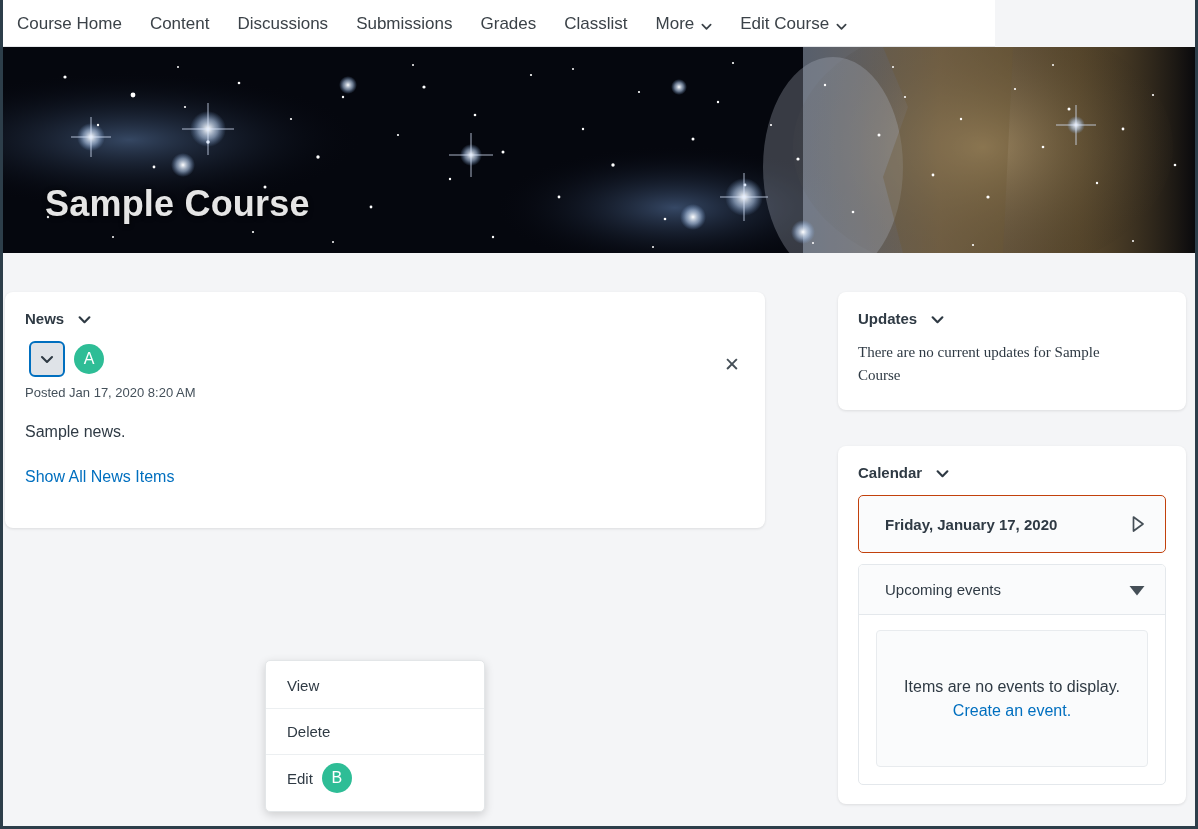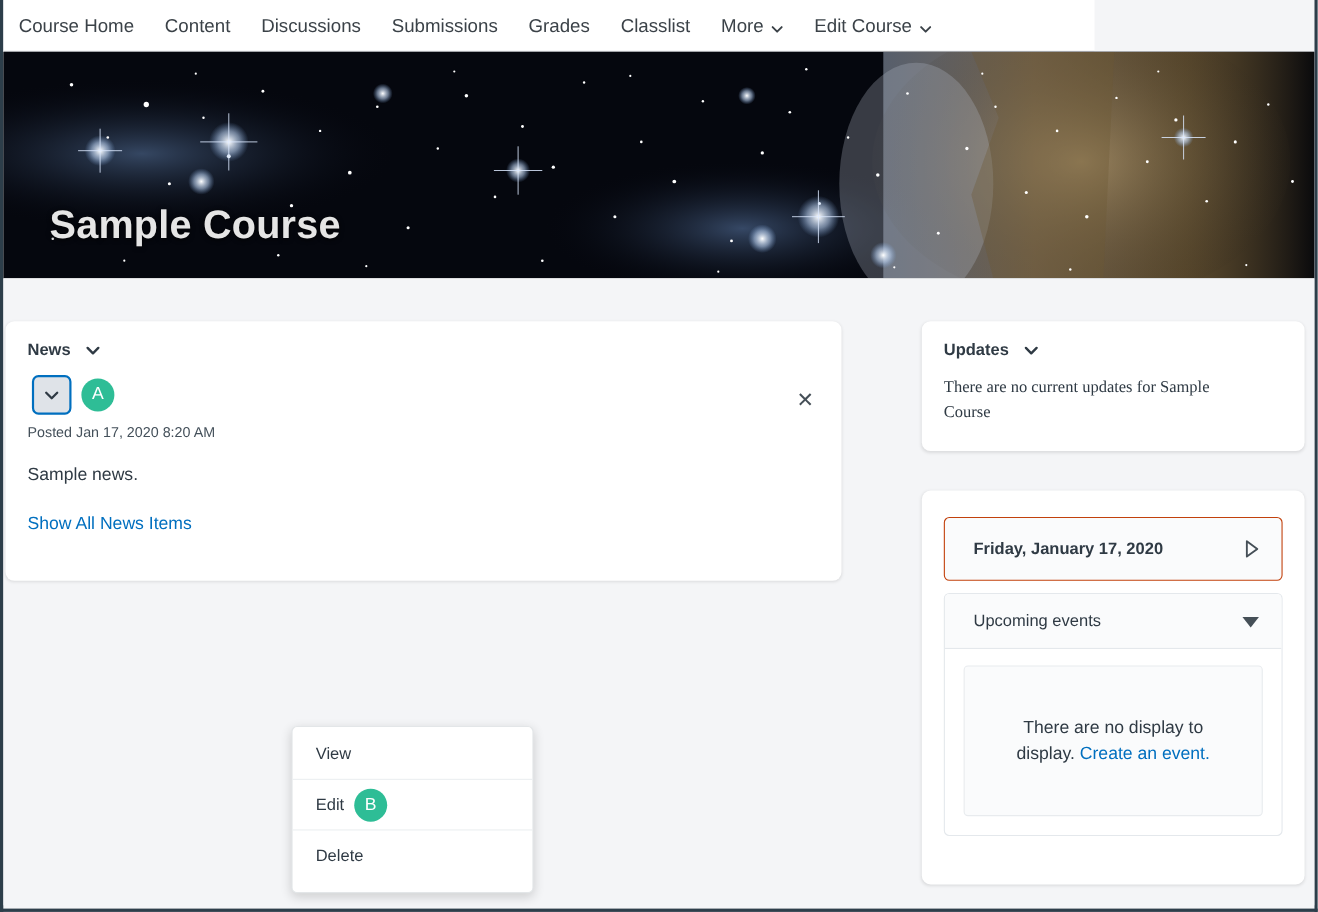--- a/index.html
+++ b/index.html
@@ -492,41 +492,49 @@
         </div>
         <div class="news-close">✕</div>
       </div>
     </div>
 
     <div class="ctx-menu">
       <div class="ctx-item">
         <span>View</span>
       </div>
       <div class="ctx-item">
+        <span>Delete</span>
+      </div>
+      <div class="ctx-item">
         <span>Edit</span>
         <span class="badge">B</span>
-      </div>
-      <div class="ctx-item">
-        <span>Delete</span>
       </div>
     </div>
 
     <div class="card updates-card">
       <div class="widget-head">
         <span class="widget-title">Updates</span>
         <span class="chev-widget">
           <svg viewBox="0 0 12 12">
               <path d="M1.5 4 L6 8.5 L10.5 4" fill="none" stroke="#2f3a44" stroke-width="2" stroke-linecap="round" stroke-linejoin="round"></path>
             </svg>
         </span>
       </div>
       <div class="updates-text">There are no current updates for Sample Course</div>
     </div>
 
     <div class="card calendar-card">
+      <div class="widget-head">
+        <span class="widget-title">Calendar</span>
+        <span class="chev-widget">
+          <svg viewBox="0 0 12 12">
+              <path d="M1.5 4 L6 8.5 L10.5 4" fill="none" stroke="#2f3a44" stroke-width="2" stroke-linecap="round" stroke-linejoin="round"></path>
+            </svg>
+        </span>
+      </div>
 
       <div class="cal-daterow">
         <span class="cal-date">Friday, January 17, 2020</span>
         <span class="tri-right">
           <svg viewBox="0 0 16 18">
               <path d="M3.5 2 L13 9 L3.5 16 Z" fill="none" stroke="#454f57" stroke-width="1.7" stroke-linejoin="round"></path>
             </svg>
         </span>
       </div>
 
@@ -534,21 +542,21 @@
         <div class="cal-events-head">
           <span class="cal-events-title">Upcoming events</span>
           <span class="tri-down">
             <svg viewBox="0 0 18 14">
                 <path d="M1.5 3 L16.5 3 L9 12.5 Z" fill="#454f57"></path>
               </svg>
           </span>
         </div>
         <div class="cal-empty">
           <div class="cal-empty-text">
-            <span>There are no display to display.</span>
+            <span>Items are no events to display.</span>
             <span class="cal-empty-link">Create an event.</span>
           </div>
         </div>
       </div>
     </div>
 
   </div>
 </div>
 
 </body></html>

